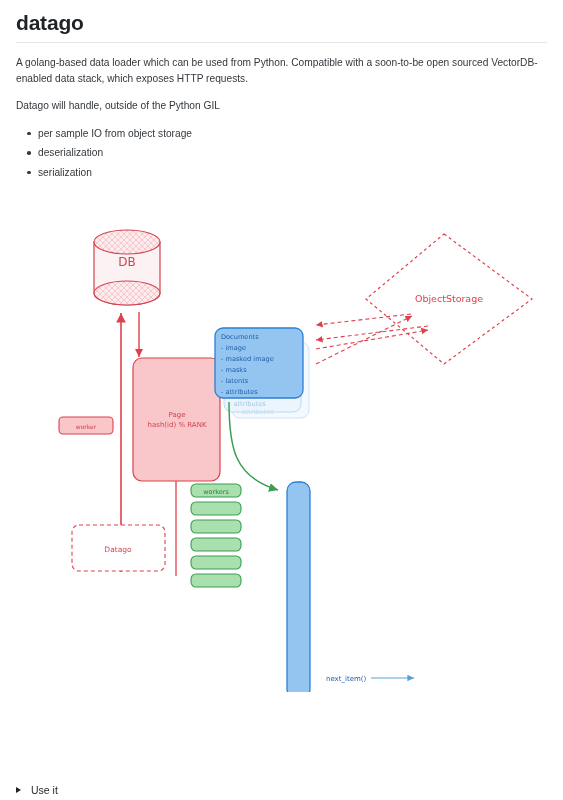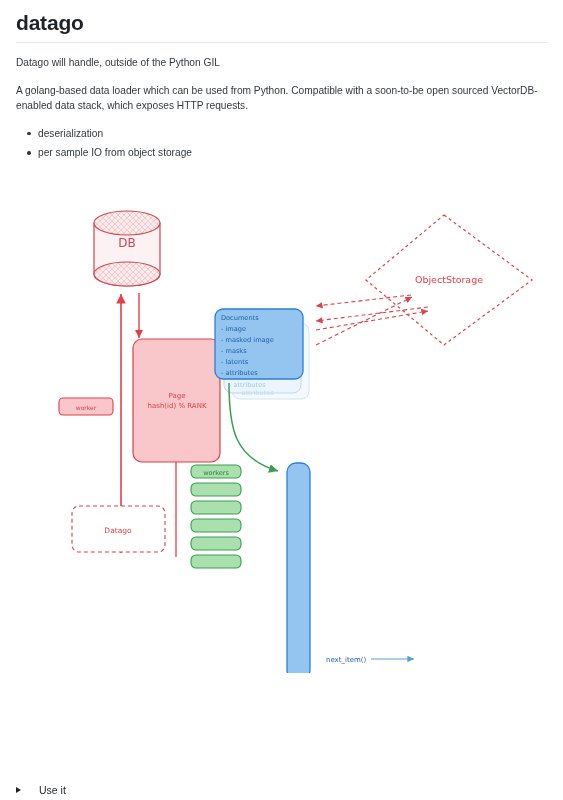--- a/index.html
+++ b/index.html
@@ -87,45 +87,46 @@
 
   
   .use-it {
     position: absolute;
     left: 16px;
     bottom: 14px;
     font-size: 10.5px;
     color: #1f2328;
     display: flex;
     align-items: center;
-    gap: 18px;
+    gap: 10px;
     cursor: pointer;
   }
   .tri {
     width: 0;
     height: 0;
     border-left: 5px solid #1f2328;
     border-top: 3.6px solid transparent;
     border-bottom: 3.6px solid transparent;
   }
 </style>
 </head>
 <body>
 
 <div class="page">
 
   <h1 class="doc-title">datago</h1>
   <div class="title-rule"></div>
 
+  <p class="para">A golang-based data loader which can be used from Python. Compatible with a soon-to-be open sourced VectorDB-enabled data stack, which exposes HTTP requests.</p>
   <p class="para">Datago will handle, outside of the Python GIL</p>
-  <p class="para">A golang-based data loader which can be used from Python. Compatible with a soon-to-be open sourced VectorDB-enabled data stack, which exposes HTTP requests.</p>
 
   <ul class="bullets">
+    <li>per sample IO from object storage</li>
     <li>deserialization</li>
-    <li>per sample IO from object storage</li>
+    <li>serialization</li>
   </ul>
 
 
   <div class="diagram-wrap">
     <svg class="diagram-svg" width="531" height="500" viewBox="0 0 531 500" xmlns="http://www.w3.org/2000/svg">
       <defs>
         <pattern id="hatch" width="6" height="6" patternUnits="userSpaceOnUse">
           <rect width="6" height="6" fill="#fdeced"></rect>
           <path d="M0,0 l6,6 M6,0 l-6,6" stroke="#f4b9bd" stroke-width="0.7"></path>
         </pattern>

